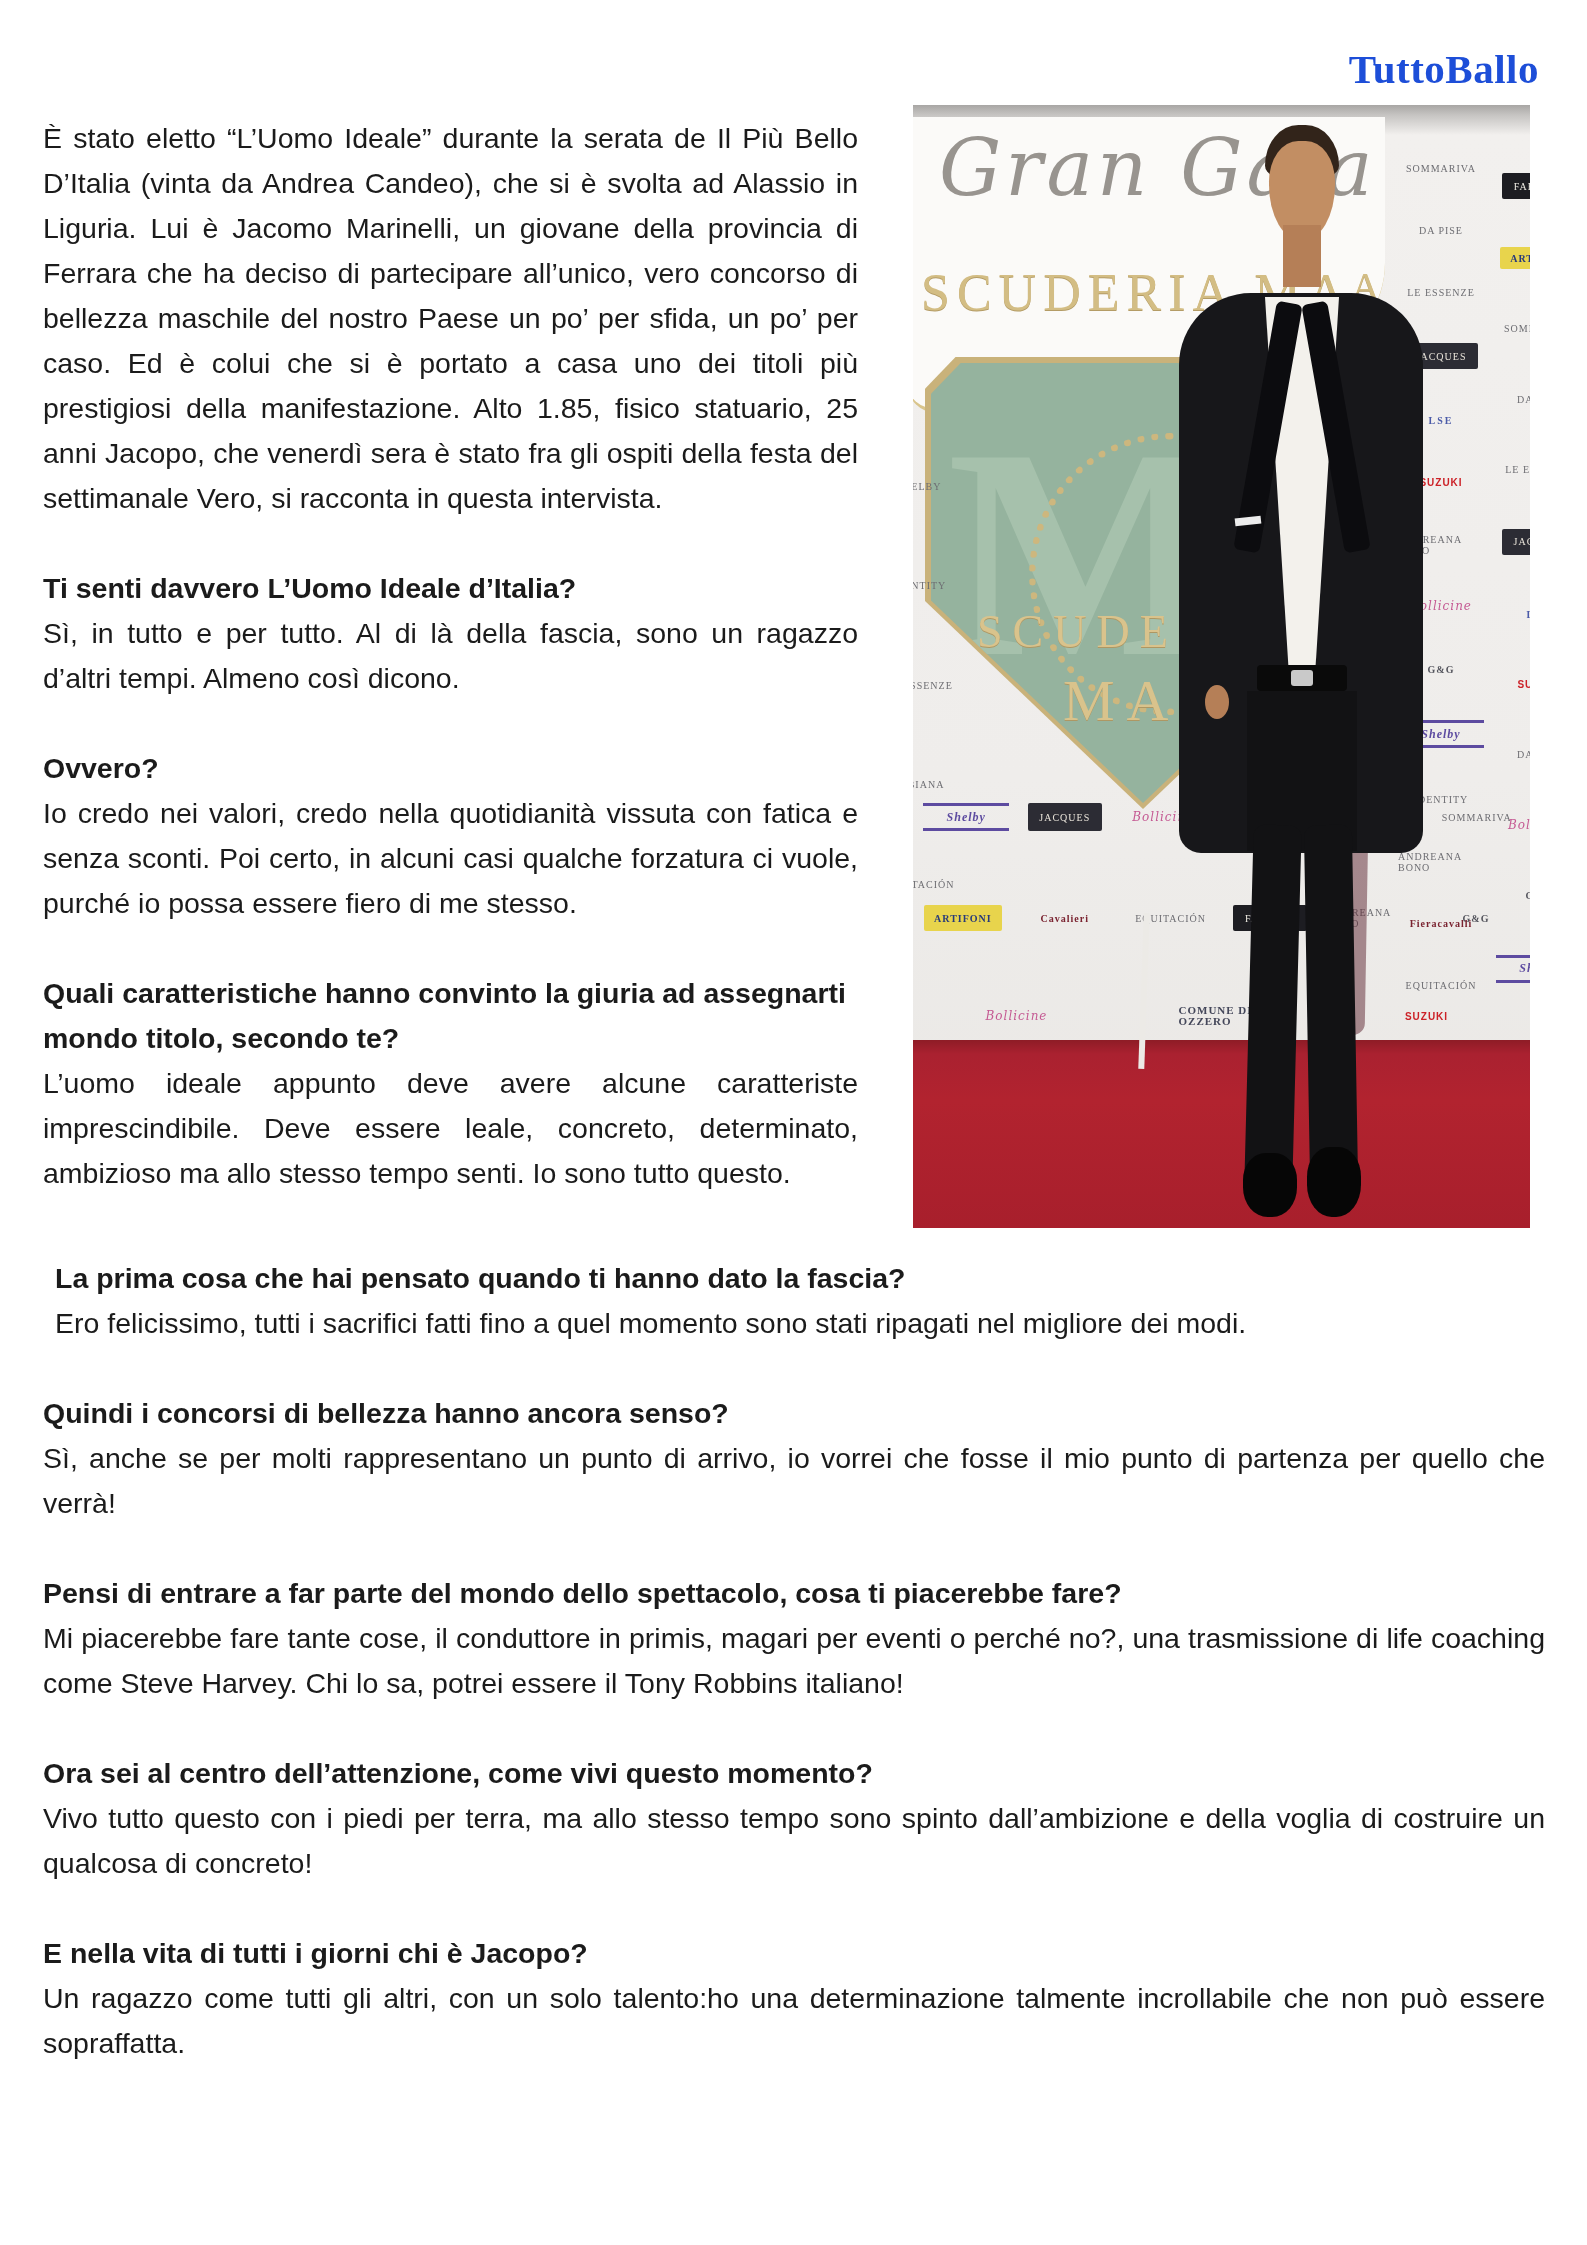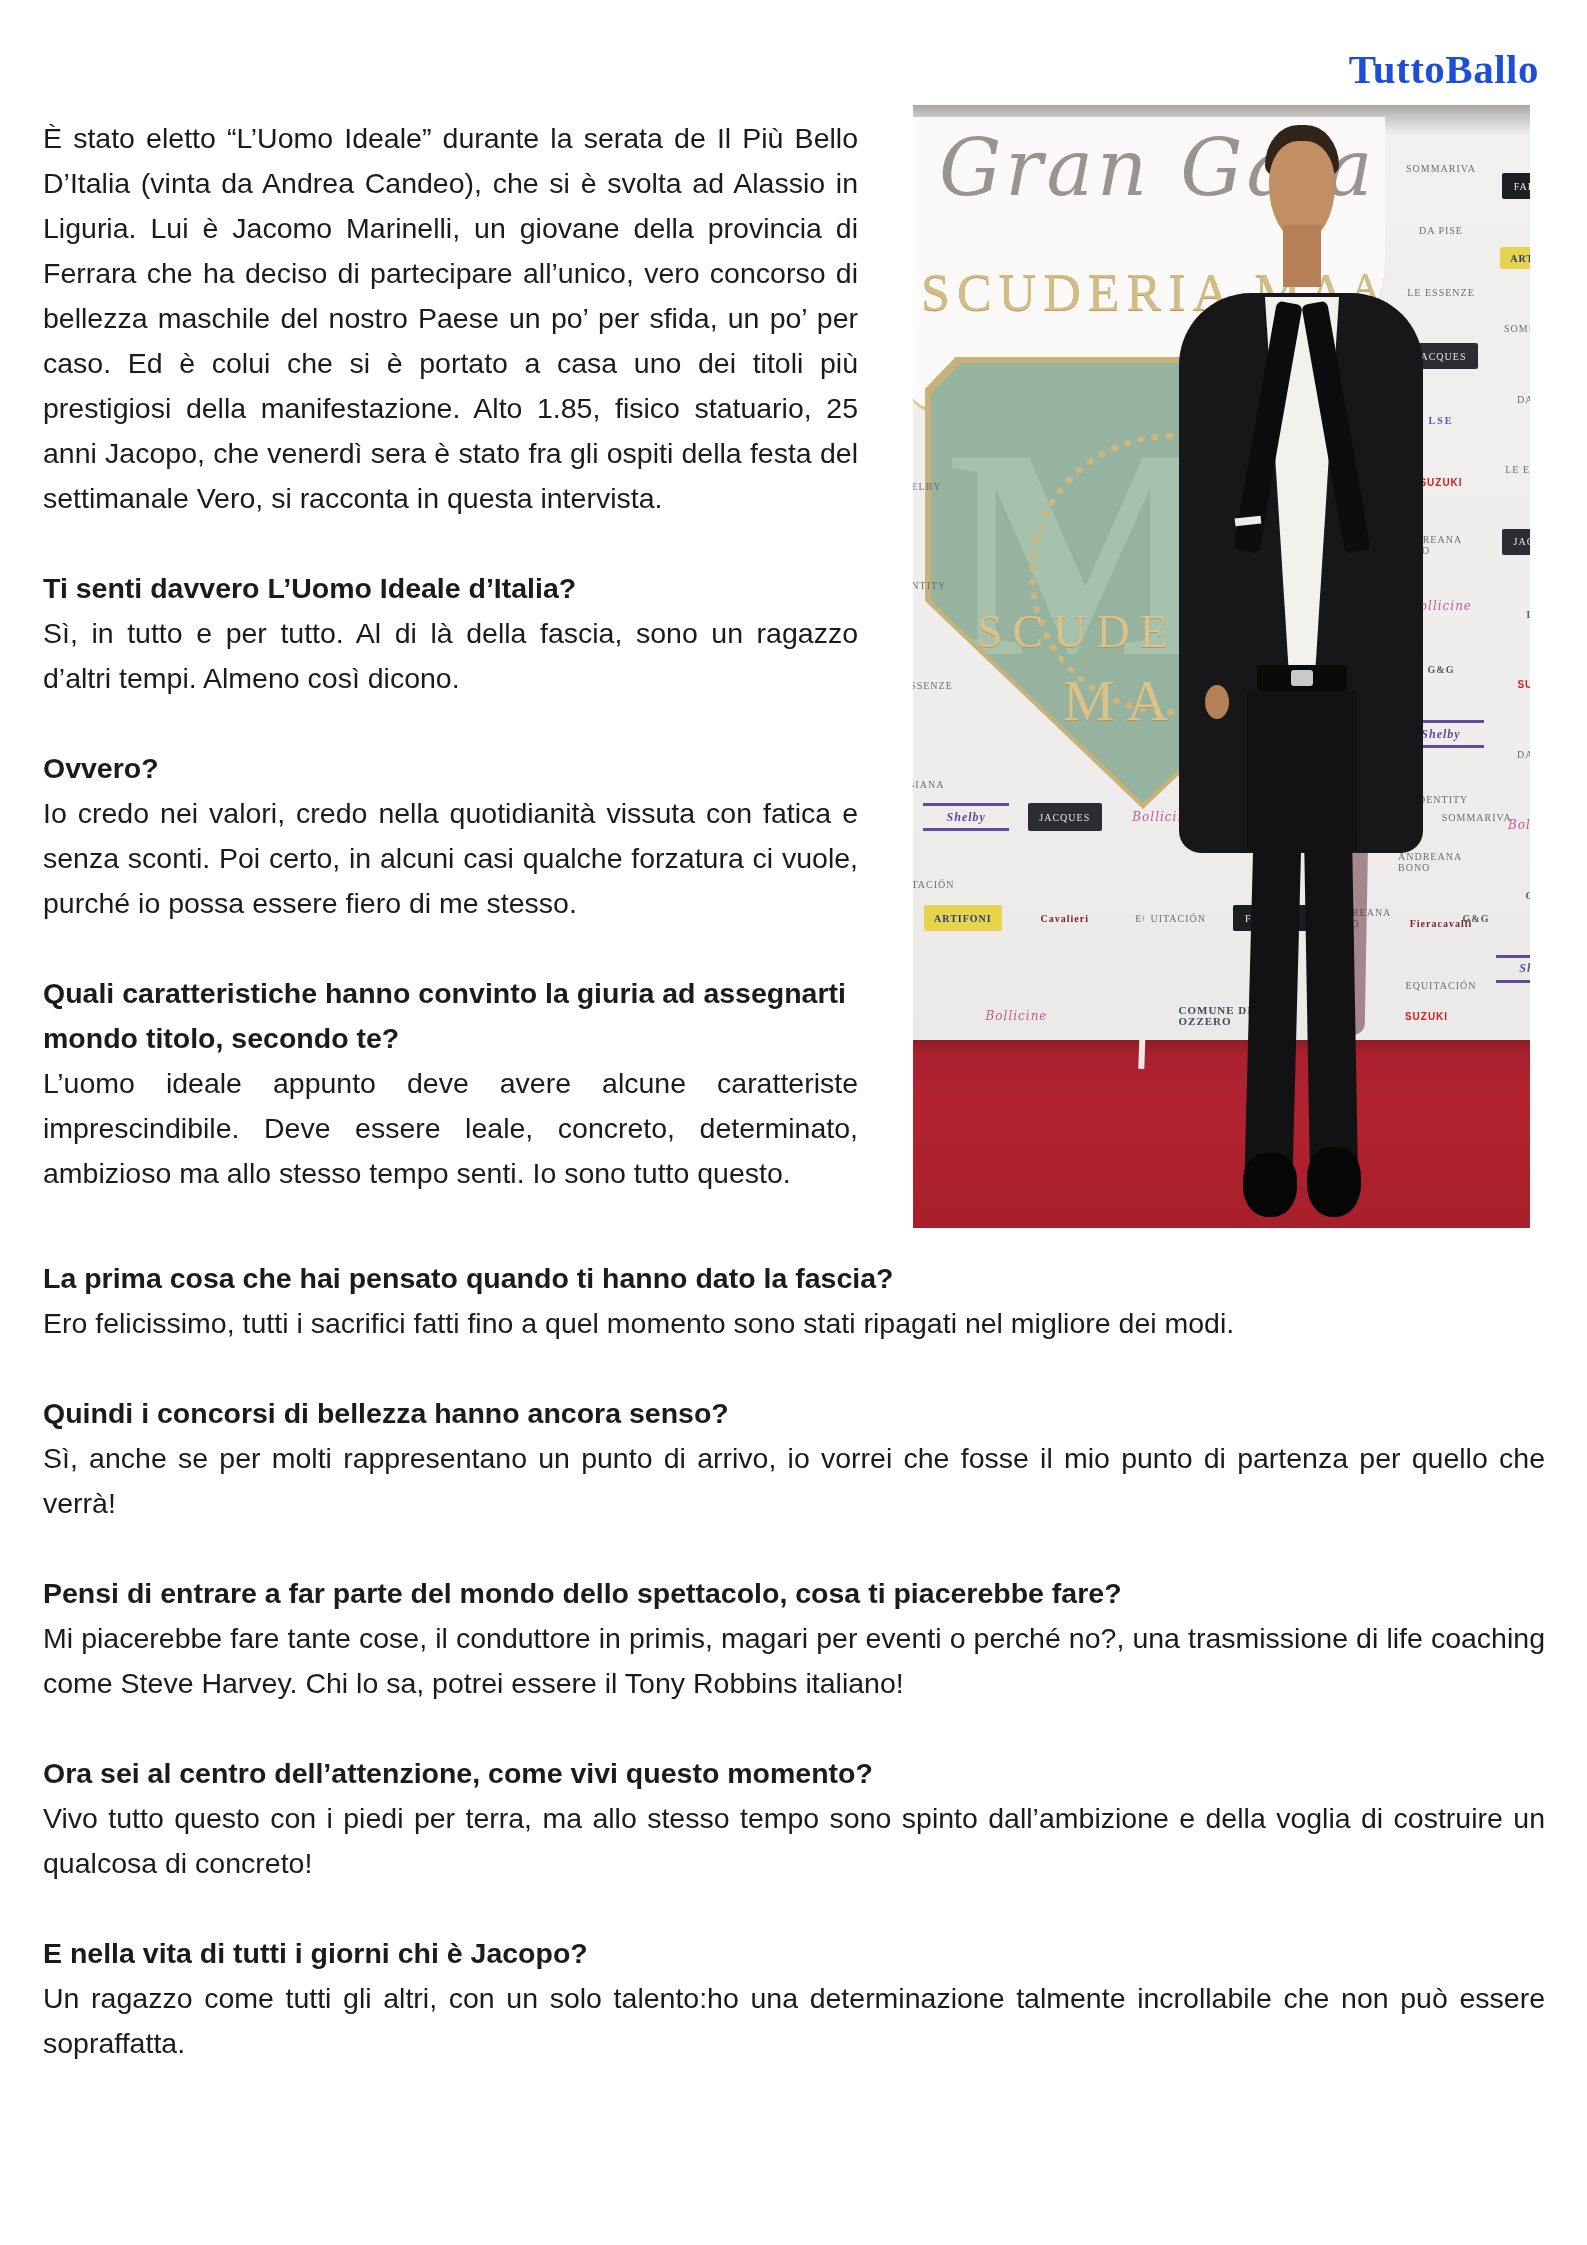--- a/index.html
+++ b/index.html
@@ -10,21 +10,21 @@
   .masthead{position:absolute;top:18px;right:48px;font-family:"Liberation Serif",serif;
             font-weight:700;font-size:41px;letter-spacing:.5px;color:#1d4ed8;}
 
   
   .col-left{position:absolute;left:43px;top:116px;width:815px;}
   .col-bottom{position:absolute;left:43px;top:1256px;width:1502px;}
   p{margin:0;}
   .body-text{font-size:28.5px;line-height:45px;text-align:justify;}
   .q{font-weight:700;font-size:28.5px;line-height:45px;text-align:left;}
   .qa{margin-top:45px;}
-  .col-bottom .qa:first-child{margin-top:0;}
+  .col-bottom .qa:first-child{margin-top:0;margin-left:12px;}
 
   
   .photo{position:absolute;left:913px;top:105px;width:617px;height:1123px;overflow:hidden;
          background:linear-gradient(#a8a6a4 0px,#c6c4c2 10px,#f2f0ee 30px,#efedeb 60%,#e9e7e4 100%);}
   .photo *{position:absolute;}
 
   
   .banner{left:-6px;top:12px;width:478px;height:292px;background:#fbfaf8;z-index:2;
           border-bottom-right-radius:230px 150px;border-bottom-left-radius:30px;
           border-bottom:4px solid #d9c58c;}

